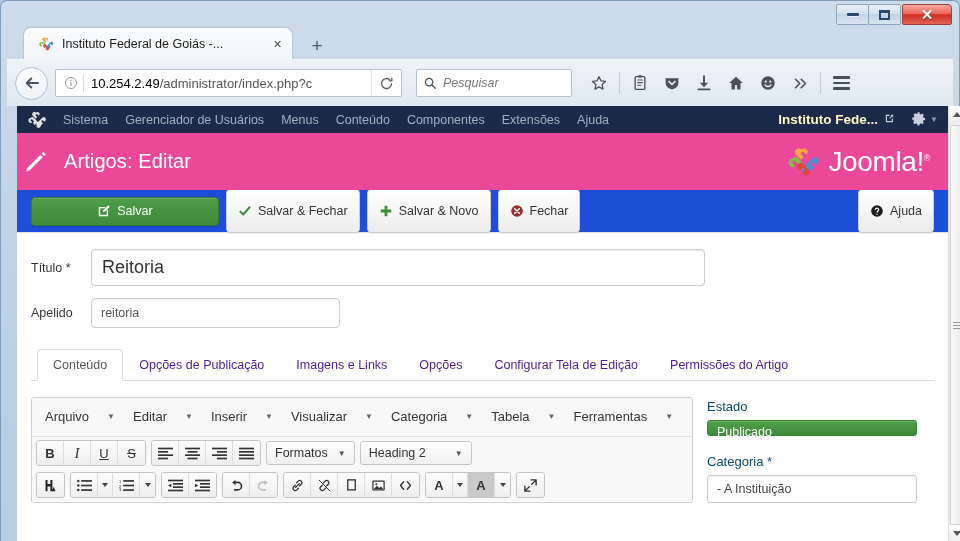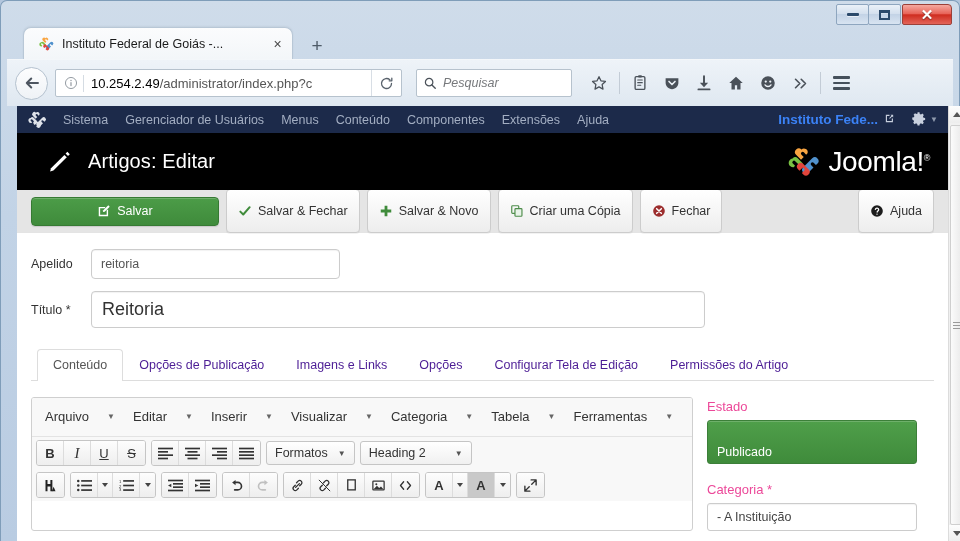--- a/index.html
+++ b/index.html
@@ -131,41 +131,41 @@
 
   
   .jm-nav {
     height: 27px; background: #1c2a4a;
     display: flex; align-items: center; padding: 0 10px;
     font-size: 12.5px;
   }
   .jm-logo { width: 22px; height: 22px; margin-right: 14px; flex: 0 0 22px; display:flex;align-items:center;justify-content:center; }
   .jm-nav a { color: #a3aec2; margin-right: 17px; text-decoration: none; white-space: nowrap; }
   .jm-spacer { flex: 1 1 auto; }
-  .jm-site { color: #3b82f6; font-size: 13.5px; font-weight: bold; margin-right: 6px; white-space: nowrap; }
+  .jm-site { color: #fef9c3; font-size: 13.5px; font-weight: bold; margin-right: 6px; white-space: nowrap; }
   .jm-ext { color: #c8d0de; margin-right: 16px; font-size: 11px; }
   .jm-gear { color: #c8d0de; font-size: 14px; margin-right: 4px; }
   .jm-caret { color: #8e99ac; font-size: 8px; }
 
   
   .jm-header {
-    height: 57px; background: #000000;
-    display: flex; align-items: center; padding: 0 30px;
+    height: 57px; background: #ec4899;
+    display: flex; align-items: center; padding: 0 6px;
     position: relative;
   }
   .jm-pencil { margin-right: 13px; color: #fff; flex: 0 0 28px; display:flex;align-items:center; }
   .jm-title { color: #fff; font-size: 20px; font-weight: normal; letter-spacing: .1px; }
   .jm-brand { position: absolute; right: 18px; top: 50%; transform: translateY(-50%); display: flex; align-items: center; }
   .jm-brand-mark { width: 36px; height: 34px; margin-right: 6px; }
   .jm-brand-text { color: #fff; font-size: 28px; letter-spacing: -.4px; font-weight: 300; }
   .jm-brand-text sup { font-size: 9px; vertical-align: super; }
 
   
   .jm-toolbar {
-    height: 43px; background: #e5e5e5; border-bottom: 1px solid #e4e4e4;
+    height: 43px; background: #1d4ed8; border-bottom: 1px solid #e4e4e4;
     display: flex; align-items: center; padding: 0 14px; gap: 7px;
   }
   .btn {
     height: 44px; display: inline-flex; align-items: center; gap: 6px;
     padding: 0 11px; border: 1px solid #cccccc; border-radius: 4px;
     background: linear-gradient(to bottom, #ffffff, #ededed);
     font-size: 12.5px; color: #333; white-space: nowrap;
     box-shadow: 0 1px 0 rgba(0,0,0,.05);
   }
   .btn.primary {
@@ -245,25 +245,25 @@
   .mce-btn.highlight { background: #c9c9c9; }
   .mce-sel {
     display: inline-flex; align-items: center; height: 24px; padding: 0 8px;
     border: 1px solid #c5c5c5; border-radius: 3px;
     background: linear-gradient(to bottom,#ffffff,#f0f0f0);
     font-size: 12.5px; color: #333; gap: 10px; white-space: nowrap;
   }
   .mce-sel .car { font-size: 8px; color: #555; }
 
   .side-panel { flex: 0 0 210px; padding-top: 2px; }
-  .side-label { font-size: 13px; color: #ec4899; margin-bottom: 6px; }
+  .side-label { font-size: 13px; color: #0c4a6e; margin-bottom: 6px; }
   .select-green {
-    height: 44px; background: linear-gradient(to bottom,#4f9f4a,#3f8b3b);
+    height: 16px; background: linear-gradient(to bottom,#4f9f4a,#3f8b3b);
     border: 1px solid #3c7f39; border-radius: 3px;
-    display: flex; align-items: flex-end; padding: 4px 9px;
+    display: flex; align-items: flex-start; padding: 4px 9px;
     color: #fff; font-size: 12.5px; margin-bottom: 18px;
     box-shadow: inset 0 1px 0 rgba(255,255,255,.18);
   }
   .select-plain {
     height: 28px; background: #fff; border: 1px solid #cccccc; border-radius: 3px;
     display: flex; align-items: center; padding: 0 9px;
     color: #444; font-size: 12.5px;
     box-shadow: inset 0 1px 1px rgba(0,0,0,.05);
   }
 
@@ -492,29 +492,20 @@
 
           <div class="btn">
             <span class="ic">
               <svg width="14" height="14" viewBox="0 0 24 24">
                 <path d="M9.6 3h4.8v6.6H21v4.8h-6.6V21H9.6v-6.6H3V9.6h6.6z" fill="#3f8b3b"></path>
               </svg>
             </span>
             <span>Salvar &amp; Novo</span>
           </div>
 
-          <div class="btn">
-            <span class="ic">
-              <svg width="14" height="14" viewBox="0 0 24 24">
-                <rect x="3" y="3" width="12" height="13" rx="1.4" fill="none" stroke="#4e8d4b" stroke-width="2"></rect>
-                <rect x="8.5" y="8" width="12" height="13" rx="1.4" fill="#e9f3e9" stroke="#4e8d4b" stroke-width="2"></rect>
-              </svg>
-            </span>
-            <span>Criar uma Cópia</span>
-          </div>
 
           <div class="btn">
             <span class="ic">
               <svg width="14" height="14" viewBox="0 0 24 24">
                 <circle cx="12" cy="12" r="10" fill="#9c2d2d"></circle>
                 <path d="M8 8l8 8M16 8l-8 8" stroke="#fff" stroke-width="2.6" stroke-linecap="round"></path>
               </svg>
             </span>
             <span>Fechar</span>
           </div>
@@ -528,30 +519,30 @@
                 <path d="M9.2 9.2a2.9 2.9 0 015.7.7c0 1.9-2.6 2.2-2.6 4M12 17.3v.1" fill="none" stroke="#fff" stroke-width="2.2" stroke-linecap="round"></path>
               </svg>
             </span>
             <span>Ajuda</span>
           </div>
         </div>
 
         <div class="jm-body">
 
           <div class="fieldrow">
+            <span class="fieldlabel">Título *</span>
+            <div class="input-title">
+              <span>Reitoria</span>
+            </div>
+          </div>
+
+          <div class="fieldrow">
             <span class="fieldlabel">Apelido</span>
             <div class="input-alias">
               <span>reitoria</span>
-            </div>
-          </div>
-
-          <div class="fieldrow">
-            <span class="fieldlabel">Título *</span>
-            <div class="input-title">
-              <span>Reitoria</span>
             </div>
           </div>
 
           <div class="jm-tabs">
             <div class="jm-tab active">Conteúdo</div>
             <div class="jm-tab">Opções de Publicação</div>
             <div class="jm-tab">Imagens e Links</div>
             <div class="jm-tab">Opções</div>
             <div class="jm-tab">Configurar Tela de Edição</div>
             <div class="jm-tab">Permissões do Artigo</div>

